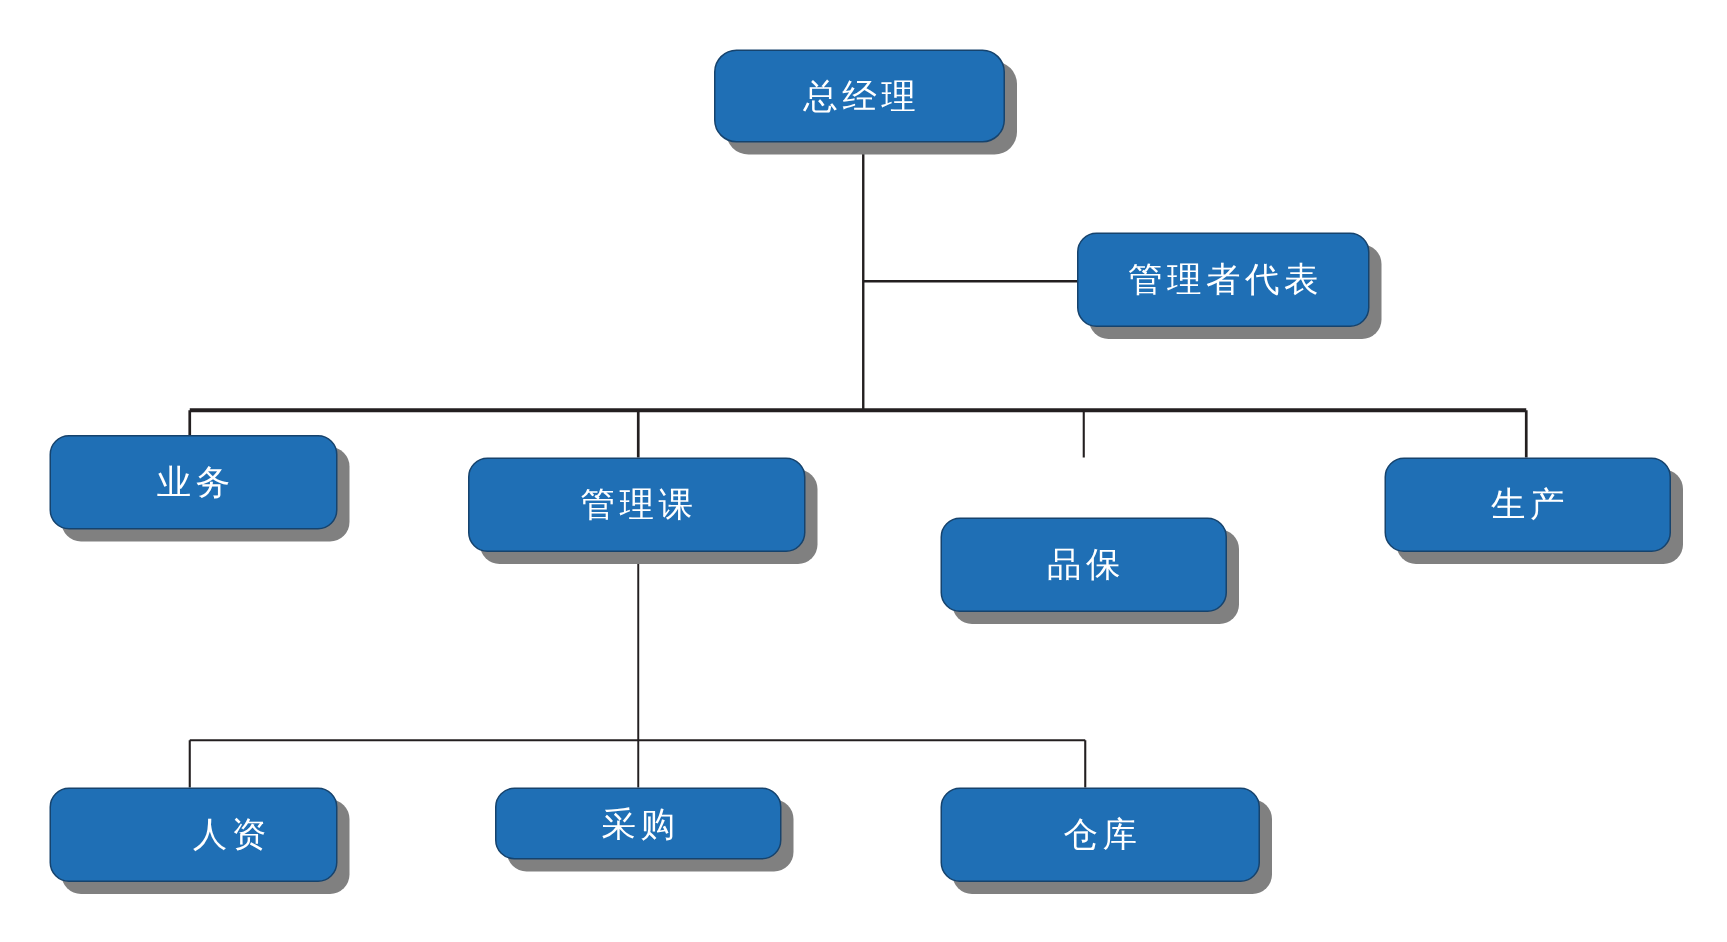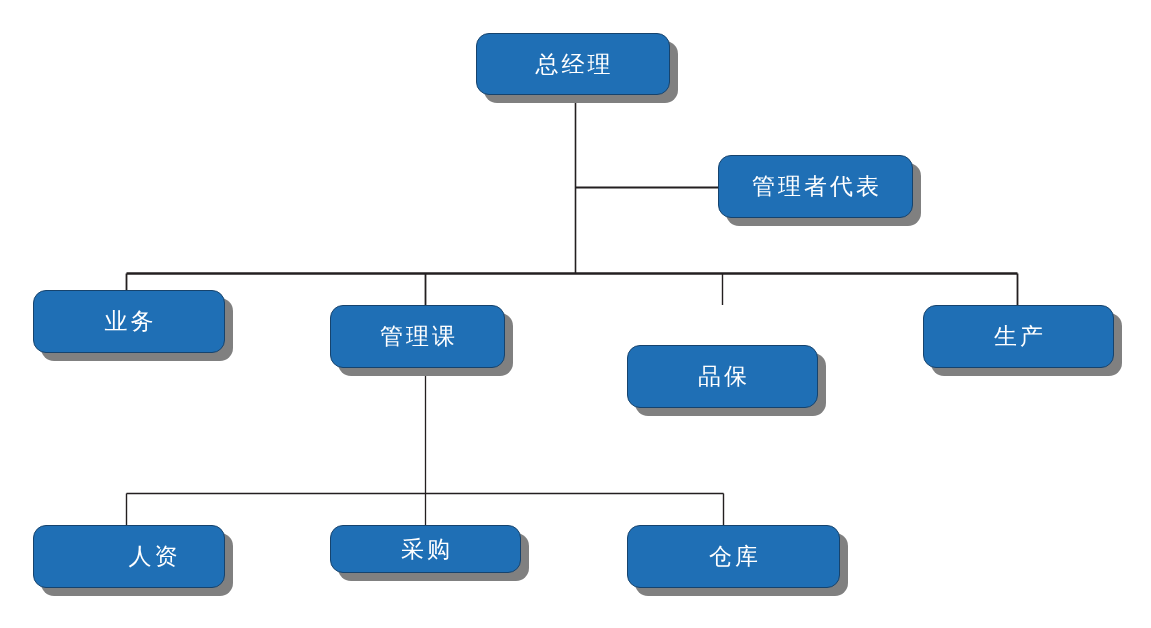--- a/index.html
+++ b/index.html
@@ -69,27 +69,27 @@
       <path d="M 425.5 368 L 425.5 493.5" stroke-width="1.3"></path>
 
       <path d="M 126.5 493.5 L 723.5 493.5" stroke-width="1.4"></path>
 
       <path d="M 126.5 493.5 L 126.5 525" stroke-width="1.4"></path>
       <path d="M 425.5 493.5 L 425.5 525" stroke-width="1.3"></path>
       <path d="M 723.5 493.5 L 723.5 525" stroke-width="1.4"></path>
     </g>
   </svg>
 
-  <div class="node" style="left:476px; top:33px; width:194px; height:62px;">总经理</div>
+  <div class="node" style="left:476px; top:33px; width:194px; height:62px;border-radius:15px;">总经理</div>
 
   <div class="node" style="left:718px; top:155px; width:195px; height:63px;text-align:center;">管理者代表</div>
 
   <div class="node" style="left:33px; top:290px; width:192px; height:63px;">业务</div>
 
-  <div class="node" style="left:330px; top:305px; width:175px; height:63px;">管理课</div>
+  <div class="node" style="left:312px; top:305px; width:225px; height:63px;">管理课</div>
 
   <div class="node" style="left:627px; top:305px; width:191px; height:63px;margin-top:40px;">品保</div>
 
   <div class="node" style="left:923px; top:305px; width:191px; height:63px;text-align:right;">生产</div>
 
   <div class="node" style="left:33px; top:525px; width:192px; height:63px;padding-left:48px;">人资</div>
 
   <div class="node" style="left:330px; top:525px; width:191px; height:48px;">采购</div>
 
   <div class="node" style="left:627px; top:525px; width:213px; height:63px;">仓库</div>

